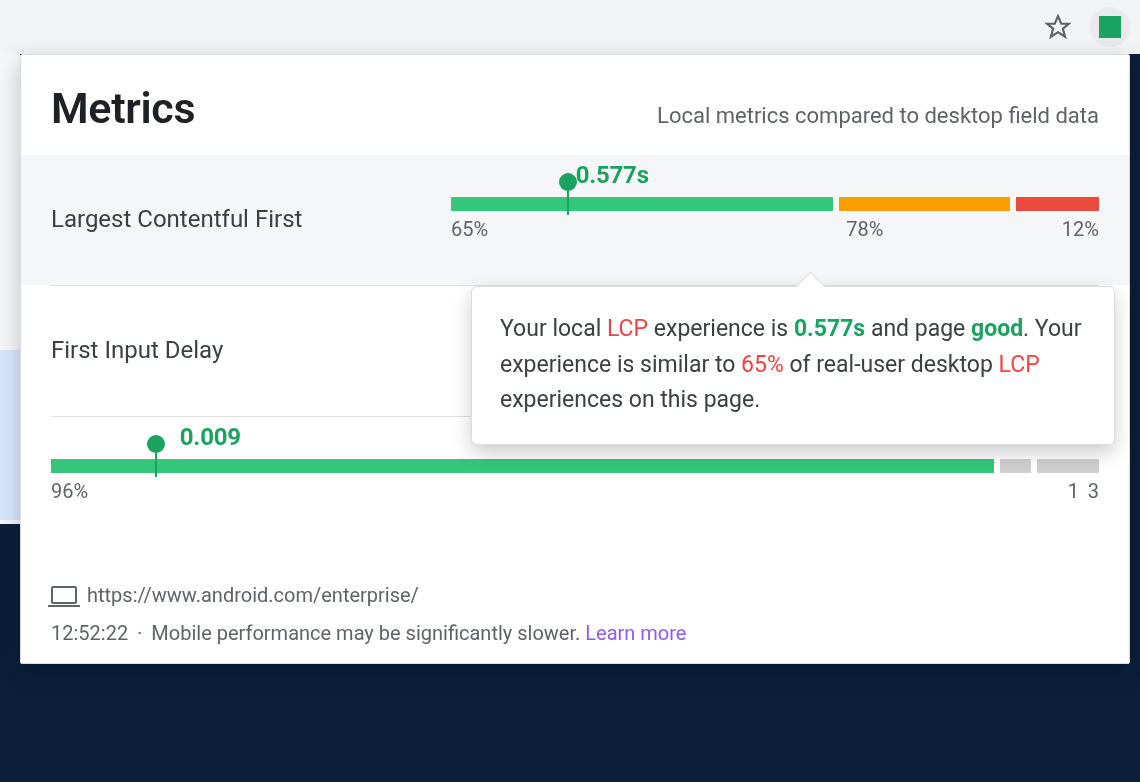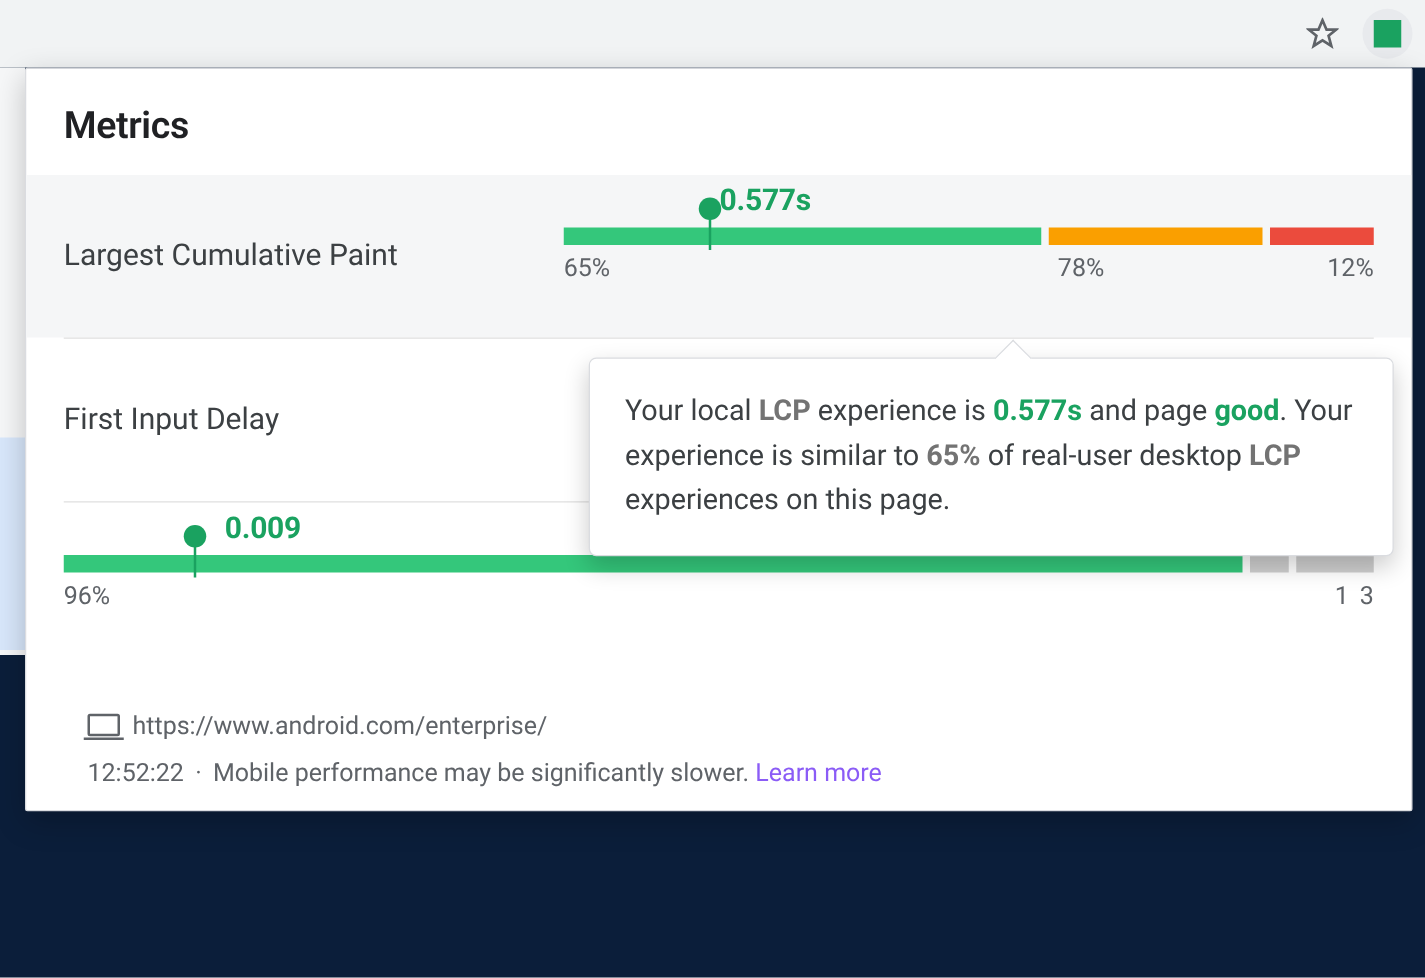--- a/index.html
+++ b/index.html
@@ -32,21 +32,21 @@
     position: absolute; left: 20px; right: 10px; top: 54px;
     background: #ffffff; border: 1px solid #dadce0; border-radius: 2px;
     box-shadow: 0 8px 24px rgba(0,0,0,0.22);
     padding-bottom: 18px;
   }
 
   .panel-header {
     display: flex; align-items: baseline; justify-content: space-between;
     padding: 28px 30px 22px 30px;
   }
-  .panel-title { font-size: 30px; font-weight: 600; color: #202124; letter-spacing: -0.3px; }
+  .panel-title { font-size: 43px; font-weight: 600; color: #202124; letter-spacing: -0.3px; }
   .panel-subtitle { font-size: 22px; color: #5f6368; }
 
   .metric-row {
     display: flex; align-items: center; padding: 34px 30px 36px 30px;
     gap: 20px;
   }
   .metric-row.selected { background: #f5f6f7; }
   .divider { height:1px; background:#e0e0e0; margin:0 30px; }
 
   .metric-name { flex: 0 0 380px; font-size: 24px; color:#3c4043; }
@@ -92,25 +92,25 @@
     box-shadow: 0 8px 20px rgba(0,0,0,0.20);
     padding:24px 28px 26px 28px; z-index:5;
     font-size:23px; line-height:1.55; color:#3c4043;
   }
   .tooltip::before{
     content:""; position:absolute; top:-11px; left:328px;
     width:20px; height:20px; background:#fff;
     border-left:1px solid #dadce0; border-top:1px solid #dadce0;
     transform:rotate(45deg);
   }
-  .tooltip b { font-weight:700; color:#737373; }
+  .tooltip b { font-weight:400; color:#ef4444; }
   .tooltip .good { font-weight:700; color:#1aa260; }
 
   .panel-footer {
-    padding: 6px 30px 0 30px; color:#5f6368; font-size:20px;margin-left:19px;
+    padding: 6px 30px 0 30px; color:#5f6368; font-size:20px;
   }
   .footer-line1 { display:flex; align-items:center; gap:10px; margin-bottom:14px; margin-top:30px;}
   .laptop-icon { width:26px; height:18px; border:2px solid #5f6368; border-radius:2px; position:relative; }
   .laptop-icon::after{ content:""; position:absolute; left:-5px; right:-5px; bottom:-5px; height:2px; background:#5f6368; }
   .footer-line2 { color:#5f6368; }
   .footer-line2 .link { color:#8b5cf6; cursor:pointer; }
   .dot-sep { margin:0 4px; }
 </style>
 </head>
 <body>
@@ -127,24 +127,25 @@
     </div>
   </div>
 </div>
 <div class="bg-band-grey"></div>
 <div class="bg-band-blue"></div>
 
 <div class="panel">
 
   <div class="panel-header">
     <div class="panel-title">Metrics</div>
+    <div class="panel-subtitle">Local metrics compared to desktop field data</div>
   </div>
 
   <div class="metric-row selected">
-    <div class="metric-name">Largest Cumulative Paint</div>
+    <div class="metric-name">Largest Contentful First</div>
     <div class="metric-chart" style="--marker:18%;">
       <div class="metric-value-label good-color">0.577s</div>
       <div class="chart-marker"></div>
       <div class="bar-track">
         <div class="seg seg-good" style="width:60%;"></div>
         <div class="seg seg-ni" style="width:27%;"></div>
         <div class="seg seg-poor" style="width:13%;"></div>
       </div>
       <div class="bar-labels">
         <span style="left:0">65%</span>

